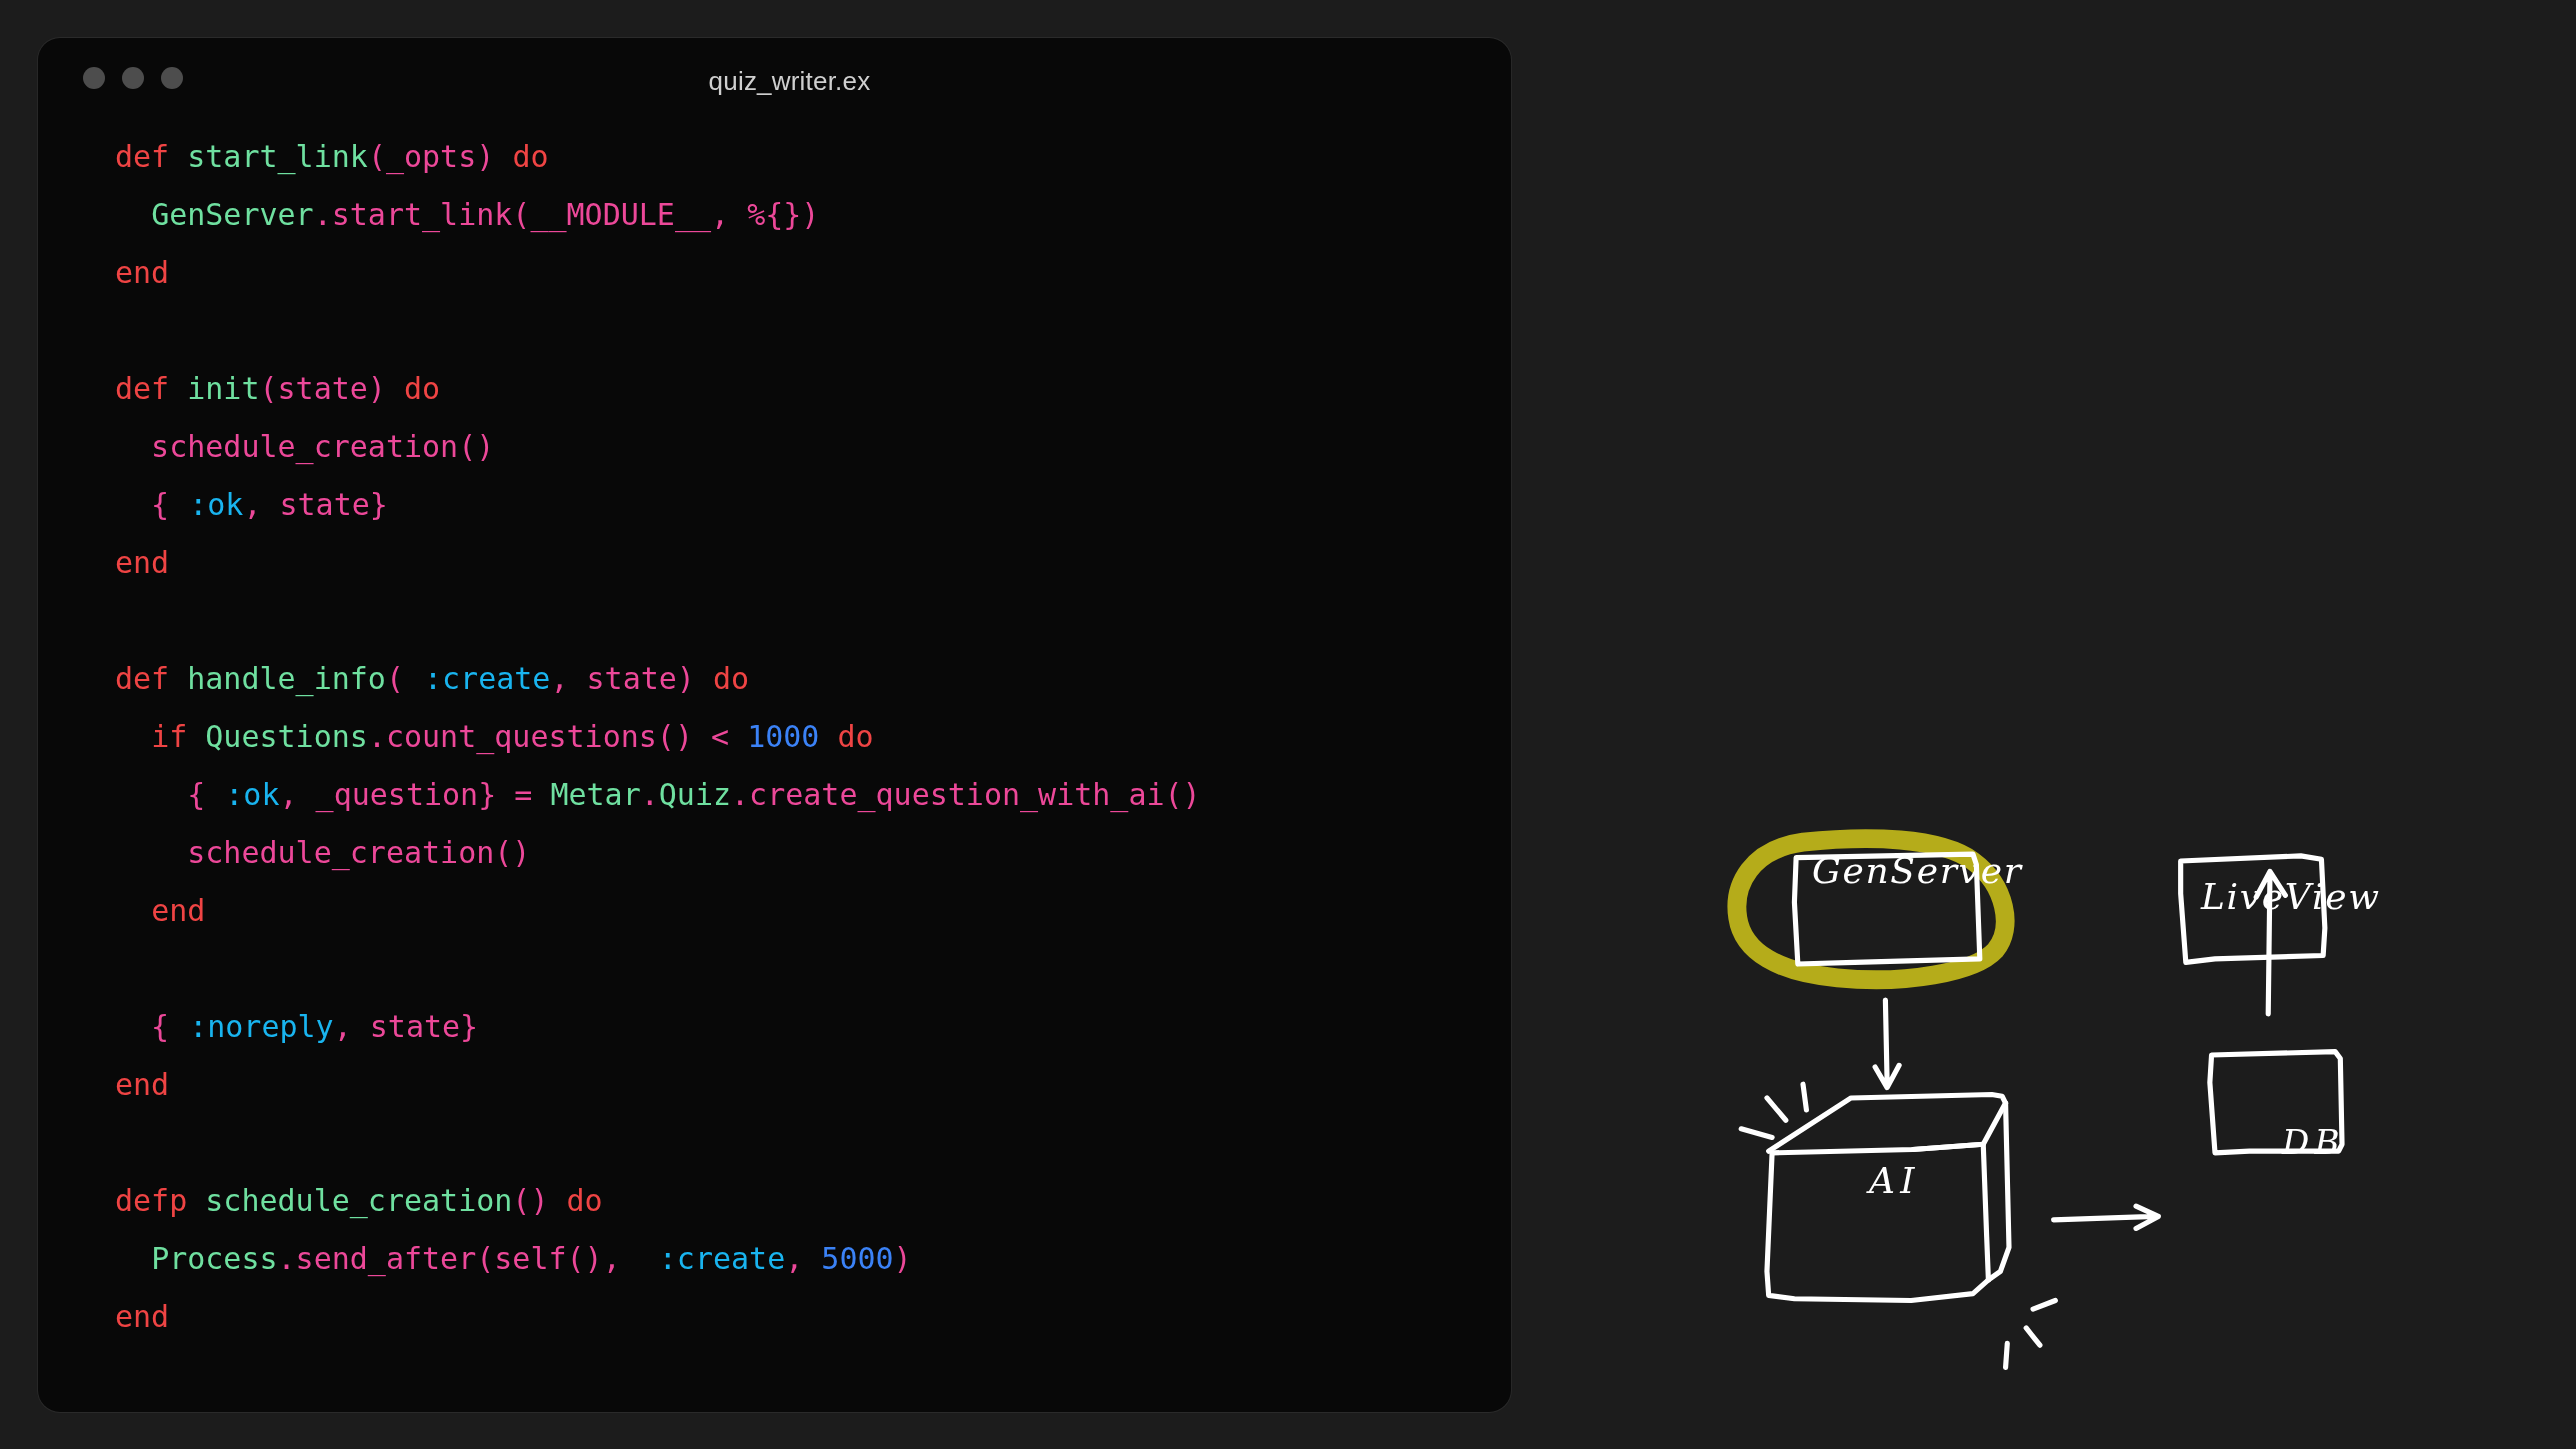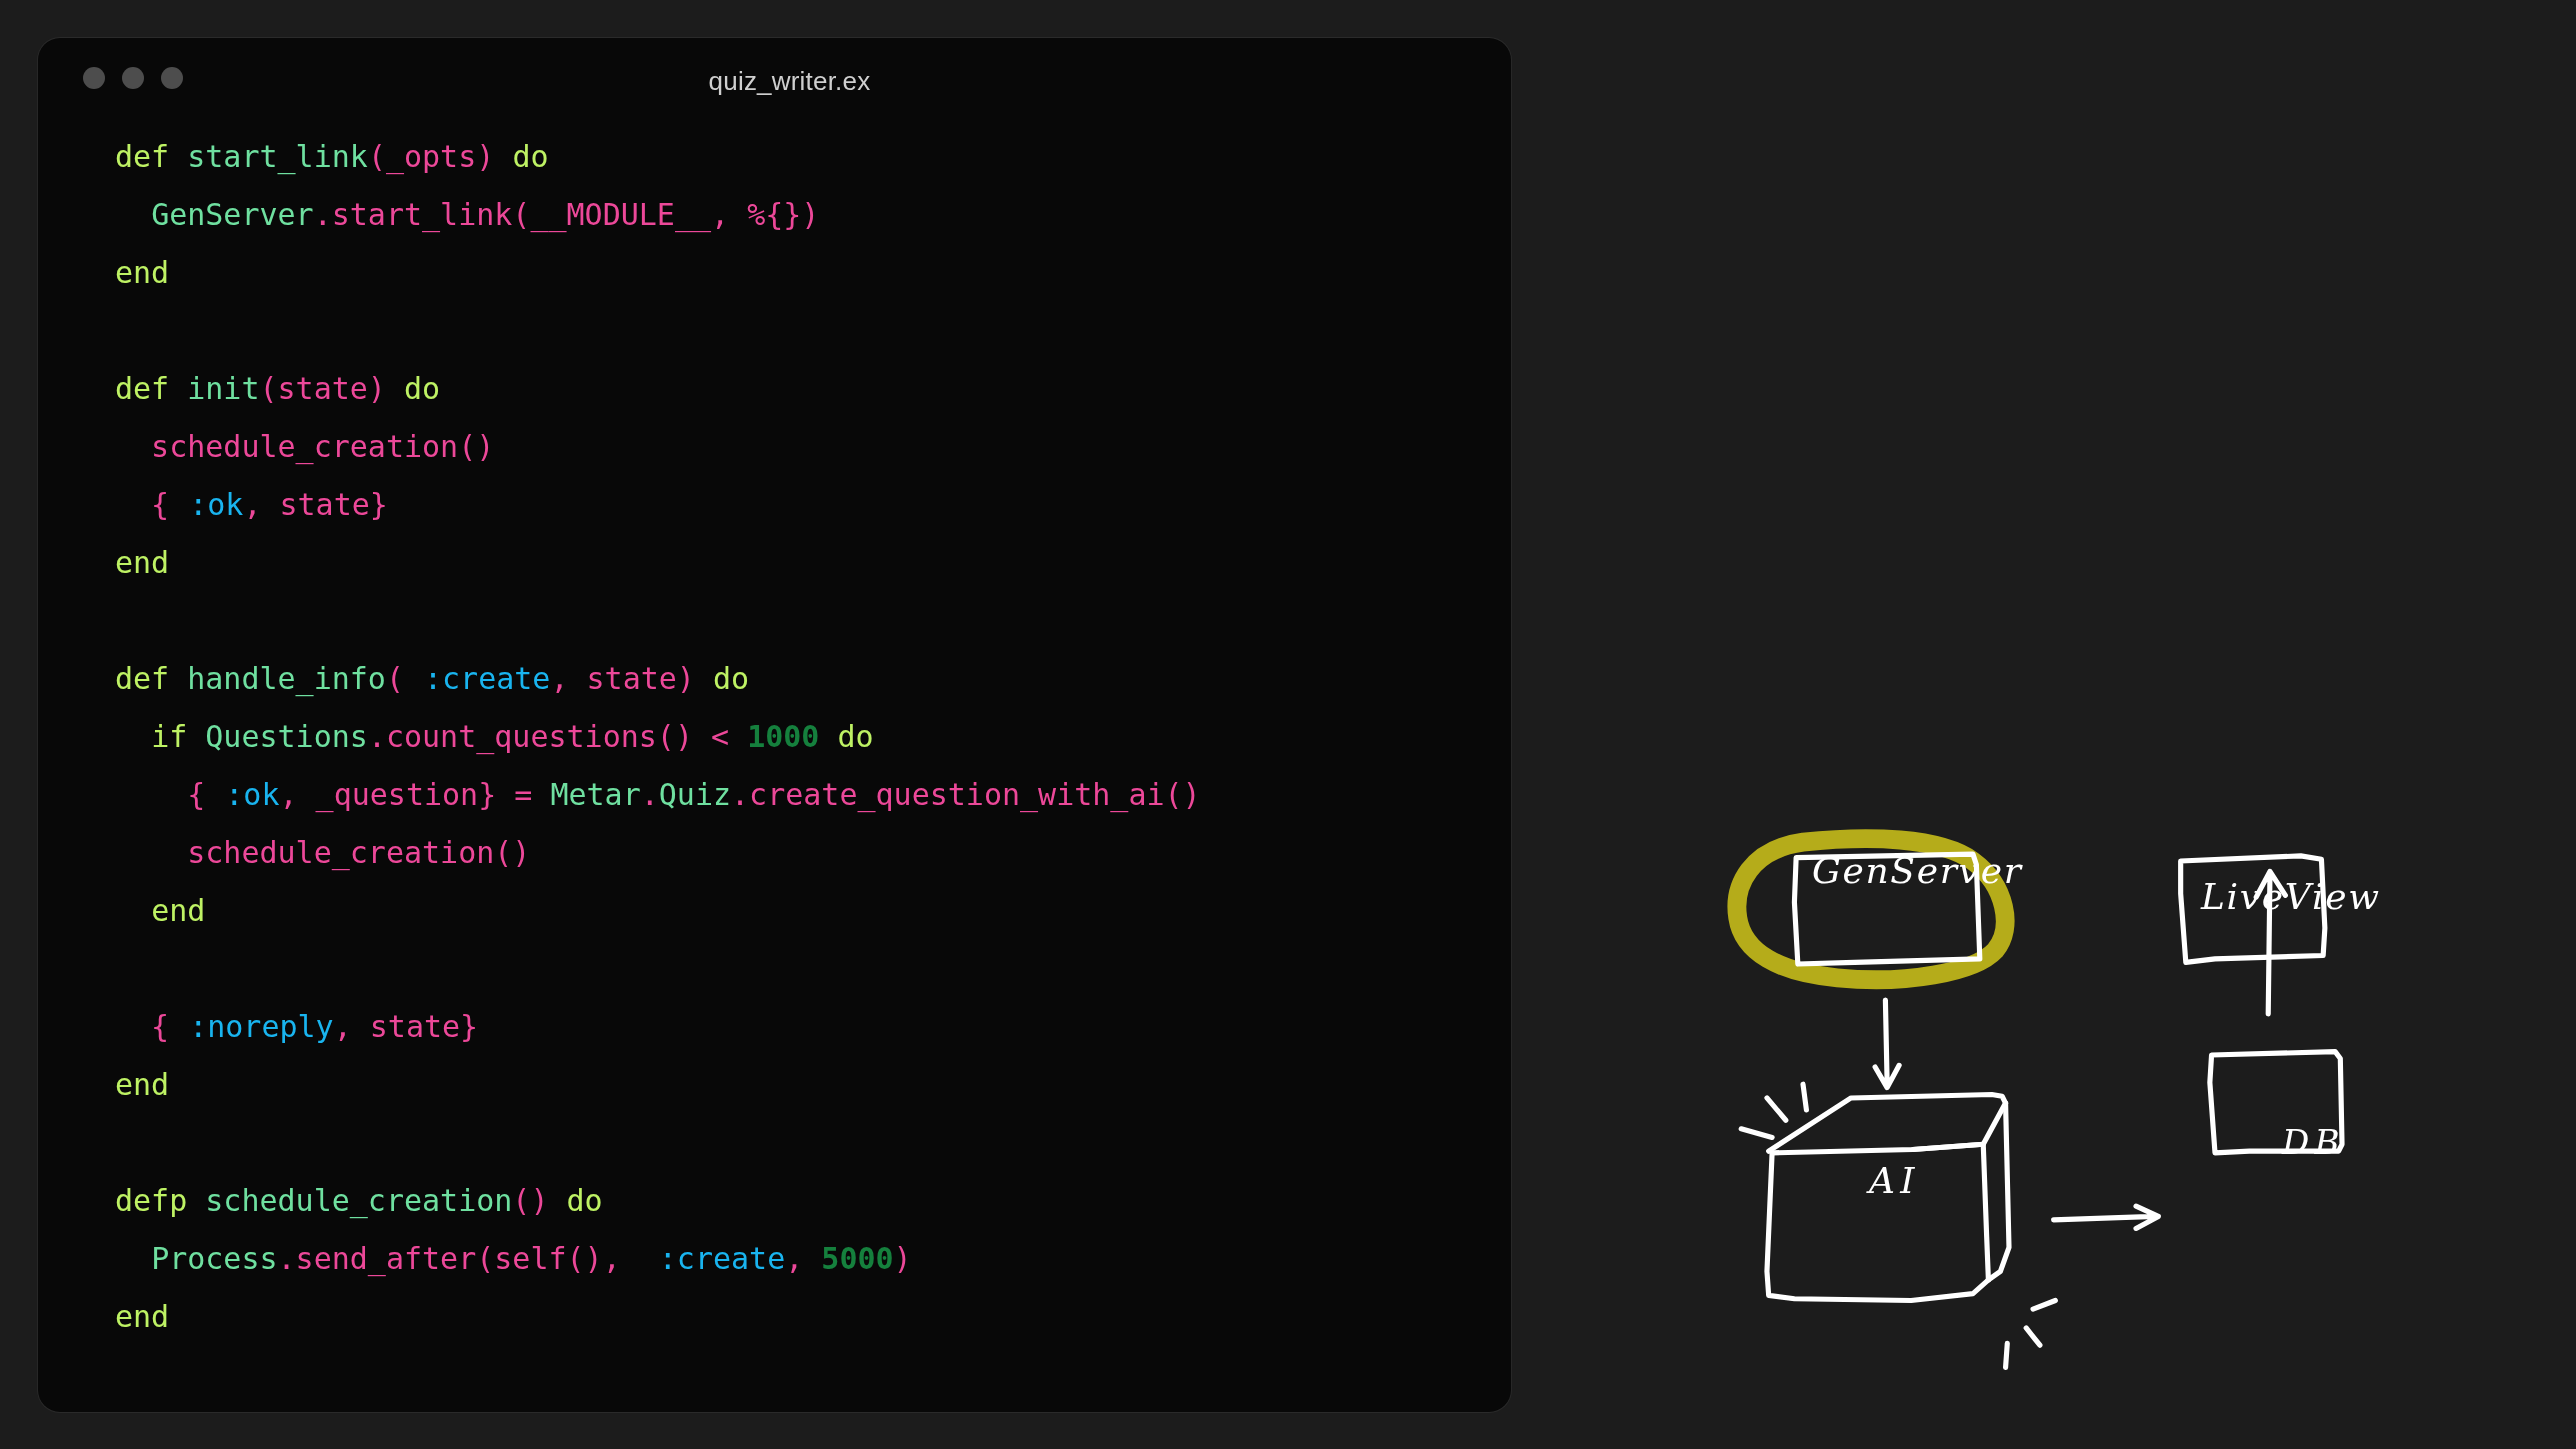--- a/index.html
+++ b/index.html
@@ -59,25 +59,25 @@
 
   #code-area {
     padding: 15.5px 0 0 77px;
     font-family: "DejaVu Sans Mono", monospace;
     font-size: 30px;
     line-height: 58px;
     white-space: pre;
     color: #ffffff;
   }
   .code-line { height: 58px; }
-  .kw  { color: #bef264; }
+  .kw  { color: #ef4444; }
   .fn  { color: #6fe0a0; }
   .mod { color: #6fe0a0; }
   .atom{ color: #19b4ef; margin-left: 20px; }
-  .num { color: #15803d; font-weight: bold; }
+  .num { color: #3b82f6; }
   .pun { color: #ec4899; }
 
   
   #diagram {
     position: absolute;
     left: 1700px;
     top: 756px;
     width: 824px;
     height: 653px;
   }

